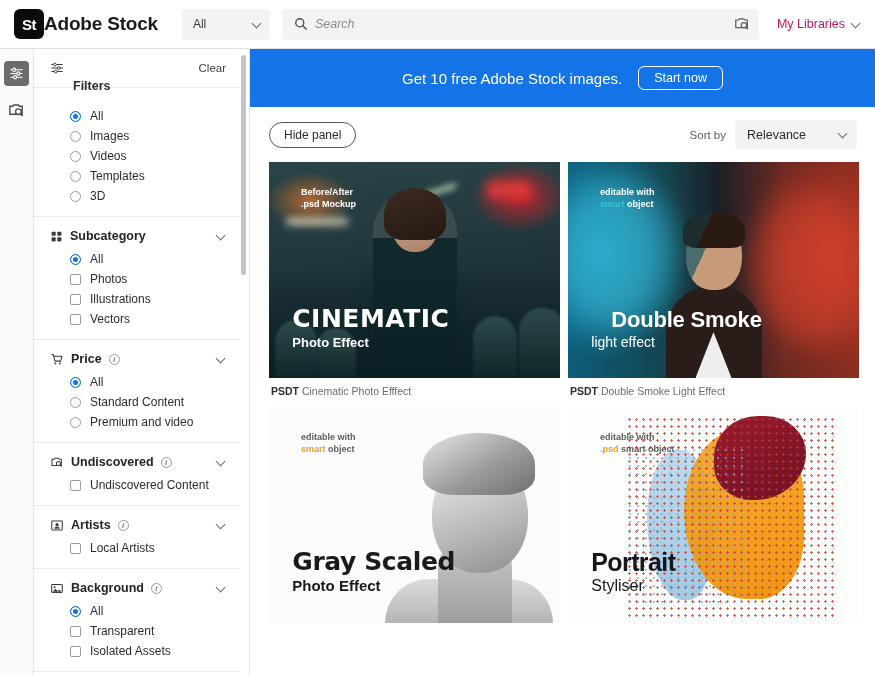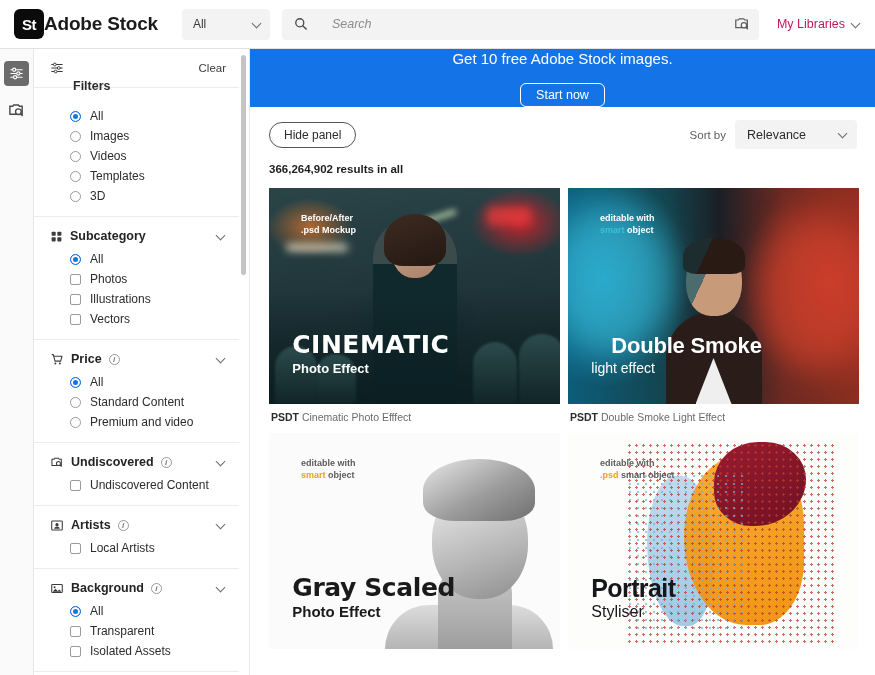--- a/index.html
+++ b/index.html
@@ -36,21 +36,21 @@
     width: 6px; height: 6px; border-right: 1.6px solid #6b6b6b; border-bottom: 1.6px solid #6b6b6b;
     transform: rotate(45deg);
   }
   .search-wrap {
     margin-left: 12px; flex: 1; height: 31px; background: #f3f3f3; border-radius: 4px;
     display: flex; align-items: center; padding: 0 9px 0 12px; max-width: 506px;
   }
   .search-input {
     flex: 1; border: none; background: transparent; outline: none;
     font-family: "Liberation Sans", sans-serif; font-size: 12.5px; color: #000000;
-    margin-left: 24px; font-style: italic;
+    margin-left: 7px; font-style: italic;
   }
   .search-input::placeholder { color: #8b8b8b; font-style: italic; }
   .mylib {
     margin-left: auto; padding-left: 18px; display: flex; align-items: center; gap: 7px;
     font-size: 12.5px; color: #be185d; cursor: pointer; white-space: nowrap;
   }
 
   
   .body { flex: 1; display: flex; min-height: 0; }
 
@@ -99,21 +99,21 @@
   }
   .sb-bar {
     position: absolute; top: 6px; right: 3px; width: 5px; height: 220px;
     background: #c4c4c4; border-radius: 3px; cursor: pointer;
   }
 
   
   .main { flex: 1; min-width: 0; background: #fff; display: flex; flex-direction: column; overflow: hidden; }
   .promo {
     height: 58px; min-height: 58px; background: #1473e6; color: #fff;
-    display: flex; align-items: center; justify-content: center; gap: 16px; flex-direction: column;
+    display: flex; align-items: center; justify-content: center; gap: 16px;
   }
   .promo-txt { font-size: 15px; }
   .promo-btn {
     border: 1.5px solid #fff; border-radius: 6px; padding: 4px 15px;
     font-size: 12.5px; color: #fff; cursor: pointer; background: transparent;
     font-family: "Liberation Sans", sans-serif;
   }
   .toolbar { display: flex; align-items: center; padding: 13px 18px 0 19px; }
   .hide-panel {
     border: 1px solid #555; border-radius: 14px; background: #fff;
@@ -506,21 +506,20 @@
         <button class="hide-panel">Hide panel</button>
         <div class="sort-wrap">
           <span class="sort-lab">Sort by</span>
           <div class="sort-sel">
             <span class="sv">Relevance</span>
             <span class="chev"></span>
           </div>
         </div>
       </div>
 
-      <div class="results">366,264,902 results in all</div>
 
       <div class="grid">
 
         <div class="card">
           <div class="thumb t1">
             <div class="nb1"></div>
             <div class="nb2"></div>
             <div class="nb3"></div>
             <div class="figure"></div>
             <div class="head"></div>

